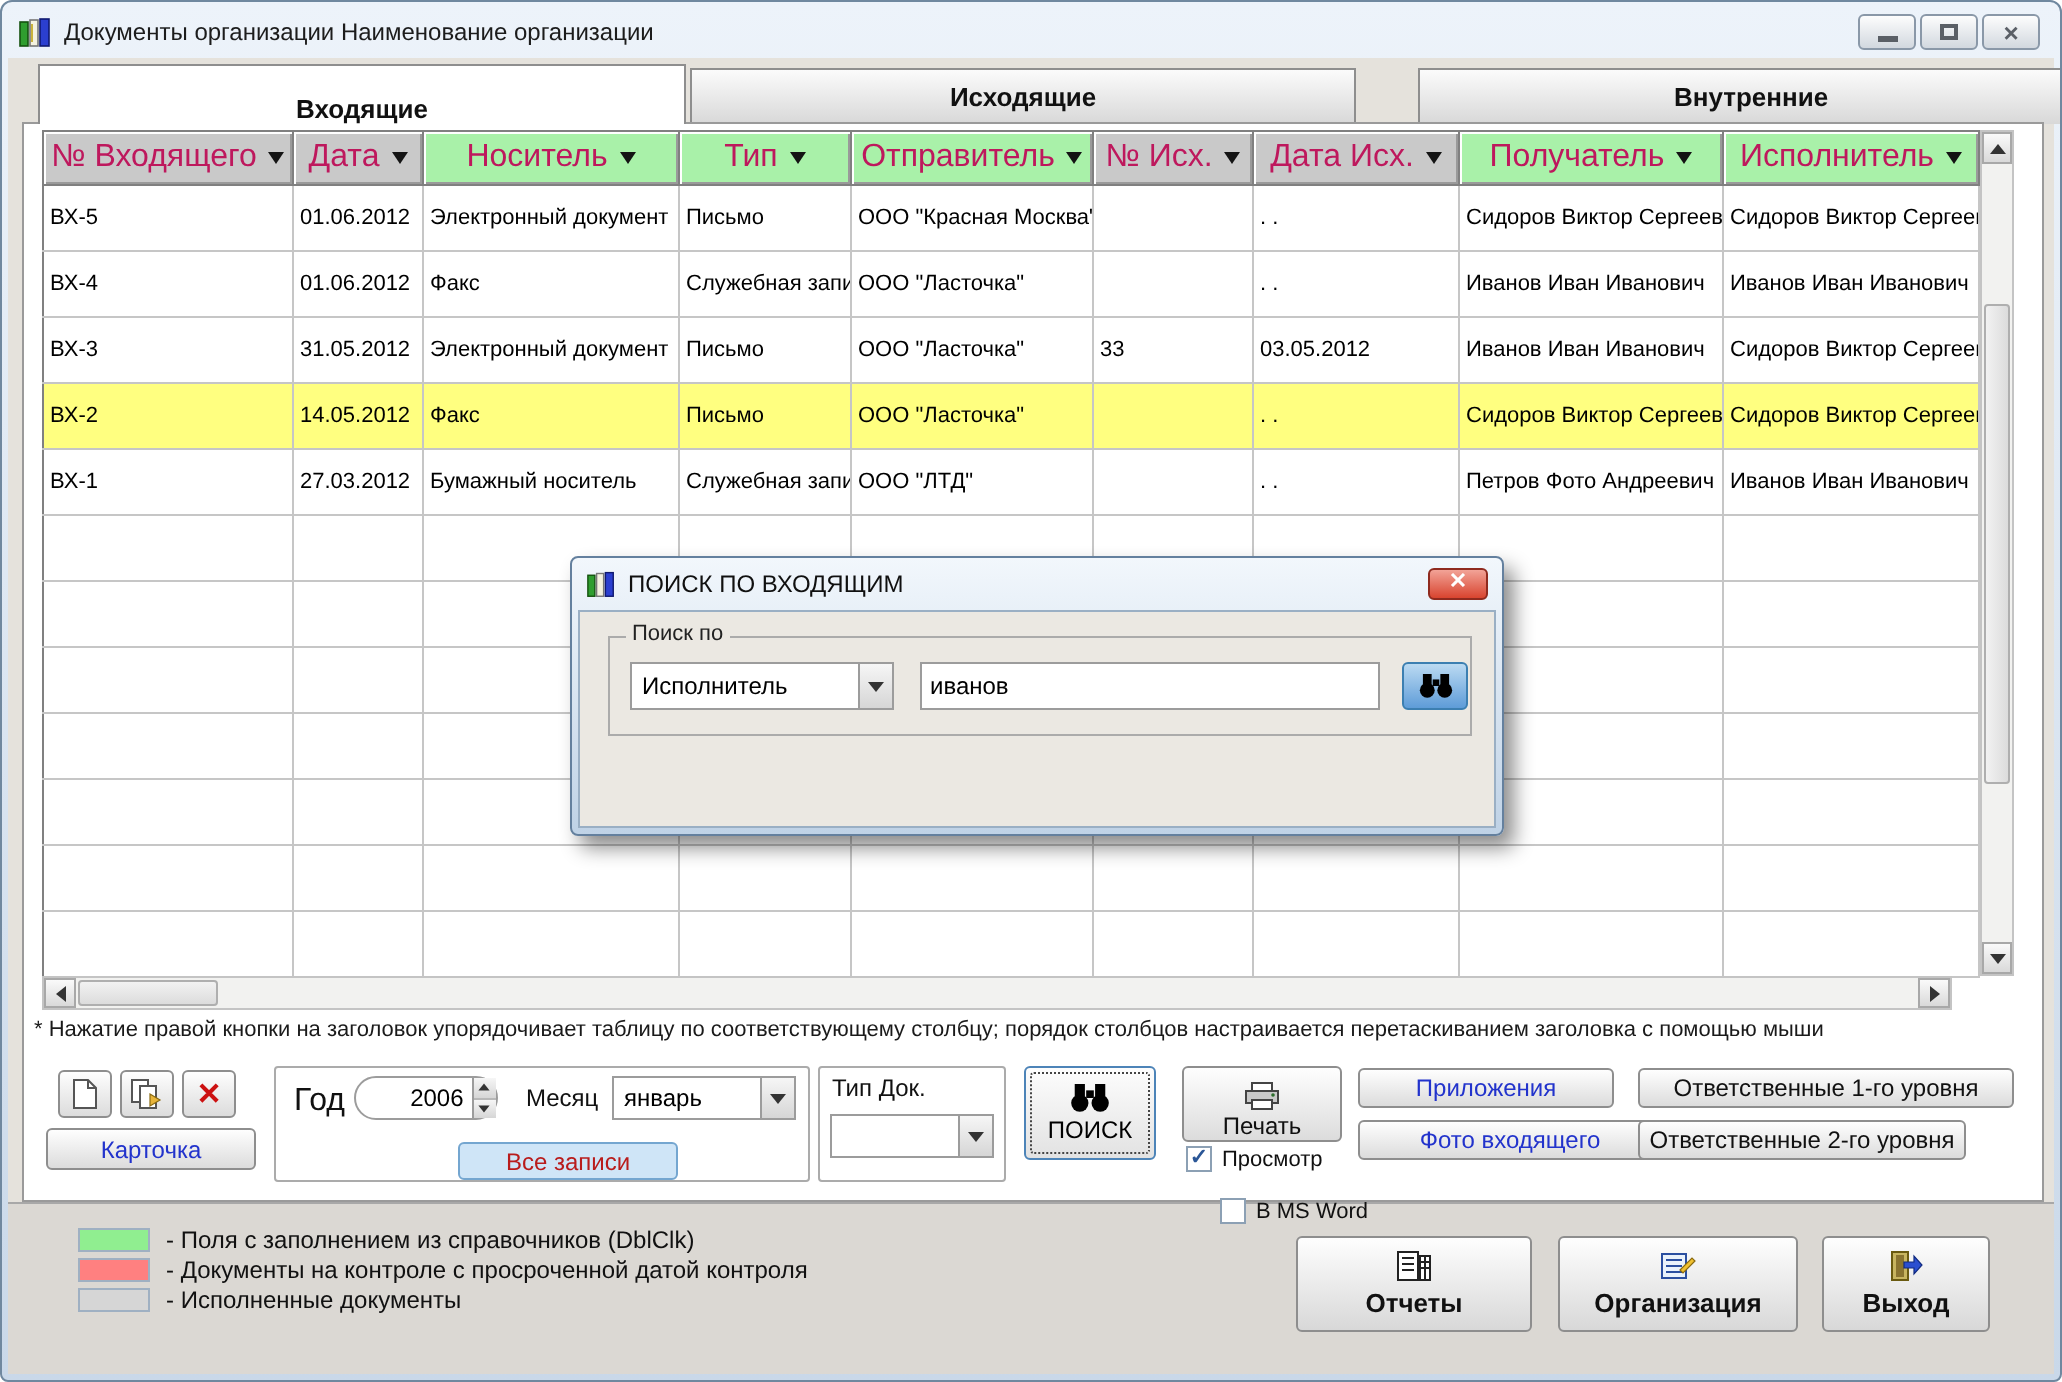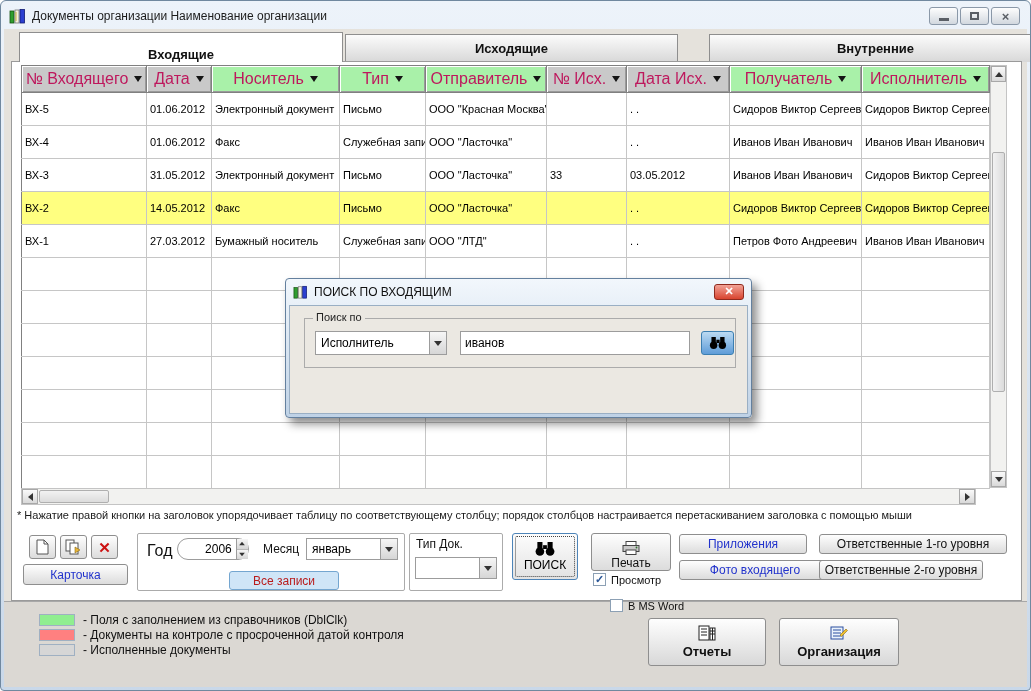--- a/index.html
+++ b/index.html
@@ -510,20 +510,28 @@
   <div class="bigbtn" style="left:778px; top:617px; width:120px;">
     <svg width="18" height="16" viewBox="0 0 18 16">
       <rect x="1" y="2" width="12" height="12" fill="#EAF2FB" stroke="#2B4FA0"></rect>
       <line x1="3" y1="5" x2="11" y2="5" stroke="#2B4FA0"></line>
         <line x1="3" y1="8" x2="11" y2="8" stroke="#2B4FA0"></line>
         <line x1="3" y1="11" x2="11" y2="11" stroke="#2B4FA0"></line>
       <path d="M10 10 L16 4 L17.5 5.5 L11.5 11.5 Z" fill="#F0C030" stroke="#8a6a10" stroke-width="0.6"></path>
     </svg>
     <span>Организация</span>
   </div>
+  <div class="bigbtn" style="left:910px; top:617px; width:84px;">
+    <svg width="18" height="16" viewBox="0 0 18 16">
+      <rect x="2" y="1" width="8" height="14" fill="#C8B560" stroke="#6a5a10"></rect>
+      <rect x="4" y="2.5" width="4" height="11" fill="#8a7430"></rect>
+      <path d="M9 8 h5 v-3 l4 4.5 -4 4.5 v-3 h-5 z" fill="#2B4FD0" stroke="#102A80" stroke-width="0.6" transform="translate(-1,-2)"></path>
+    </svg>
+    <span>Выход</span>
+  </div>
 
   <div class="dialog">
     <div class="dlg-titlebar">
       <svg width="15" height="14" viewBox="0 0 17 16">
         <rect x="1" y="3" width="4" height="12" fill="#2F9E2F" stroke="#14520F" stroke-width="0.8"></rect>
         <rect x="6" y="2" width="4" height="13" fill="#F4F2E0" stroke="#777" stroke-width="0.8"></rect>
         <rect x="11" y="1.5" width="4.5" height="13.5" fill="#2B3FD0" stroke="#101A70" stroke-width="0.8"></rect>
       </svg>
       <span class="dlg-title">ПОИСК ПО ВХОДЯЩИМ</span>
       <div class="dlg-close">

